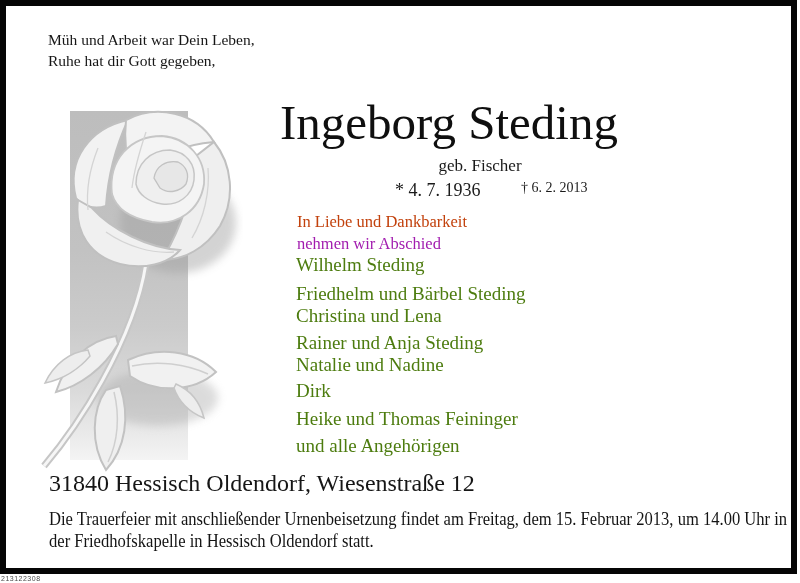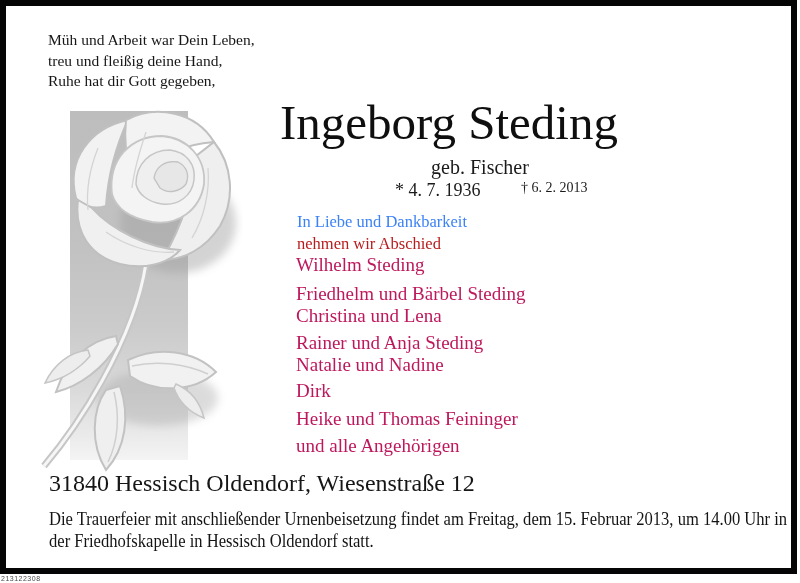--- a/index.html
+++ b/index.html
@@ -16,47 +16,46 @@
   .verse{position:absolute;left:48px;top:30px;font-size:15.5px;line-height:20.5px;color:#161616;}
 
   .rose-strip{position:absolute;left:70px;top:111px;width:118px;height:349px;
               background:linear-gradient(to bottom,#bdbdbd 0%,#c2c2c2 40%,#cbcbcb 62%,
                          #dadada 80%,#e9e9e9 92%,#f4f4f4 100%);}
   .rose-art{position:absolute;left:28px;top:98px;width:215px;height:385px;z-index:2;}
 
   .deceased-name{position:absolute;left:280px;top:97px;width:400px;
                  font-size:49px;line-height:52px;color:#0f0f0f;white-space:nowrap;}
   .maiden-name{position:absolute;left:280px;top:156px;width:400px;text-align:center;
-               font-size:20px;color:#1a1a1a;}
+               font-size:17px;color:#1a1a1a;}
   .birth-date{position:absolute;left:355px;top:180px;font-size:18px;color:#1a1a1a;white-space:nowrap;margin-left:40px;}
   .death-date{position:absolute;left:521px;top:180px;font-size:14px;color:#1a1a1a;white-space:nowrap;}
 
-  .intro-1{position:absolute;left:297px;top:212px;font-size:16.5px;color:#3b82f6;white-space:nowrap;}
-  .intro-2{position:absolute;left:297px;top:234px;font-size:16.5px;color:#b91c1c;white-space:nowrap;}
+  .intro-1{position:absolute;left:297px;top:212px;font-size:16.5px;color:#c2410c;white-space:nowrap;}
+  .intro-2{position:absolute;left:297px;top:234px;font-size:16.5px;color:#a21caf;white-space:nowrap;}
 
-  .mourner{position:absolute;left:296px;font-size:19px;color:#be185d;white-space:nowrap;z-index:3;}
+  .mourner{position:absolute;left:296px;font-size:19px;color:#4d7c0f;white-space:nowrap;z-index:3;}
   .m0{top:254px}.m1{top:283px}.m2{top:305px}.m3{top:332px}
   .m4{top:354px}.m5{top:380px}.m6{top:408px}.m7{top:435px}
 
   .address{position:absolute;left:49px;top:470px;font-size:24px;color:#161616;white-space:nowrap;z-index:3;}
 
   .funeral{position:absolute;left:49px;top:509px;z-index:3;}
   .funeral .fline{display:block;white-space:nowrap;font-size:18px;line-height:21.5px;color:#141414;
                   transform:scaleX(.92);transform-origin:0 0;}
 </style>
 </head>
 <body>
 
 <div class="sheet">
 
   <div class="frame"></div>
 
   <div class="verse">
     <div>Müh und Arbeit war Dein Leben,</div>
-    <div>treu und fleißig deine Hand,</div>
     <div>Ruhe hat dir Gott gegeben,</div>
   </div>
 
   <div class="rose-strip"></div>
 
   <svg class="rose-art" viewBox="0 0 215 385" xmlns="http://www.w3.org/2000/svg">
     <defs>
       <filter id="soft" x="-40%" y="-40%" width="180%" height="180%">
         <feGaussianBlur stdDeviation="4"></feGaussianBlur>
       </filter>

